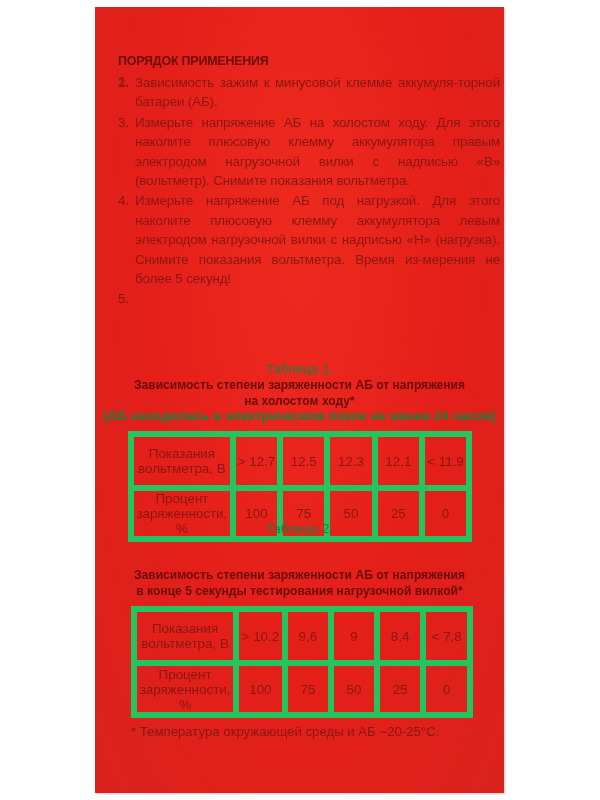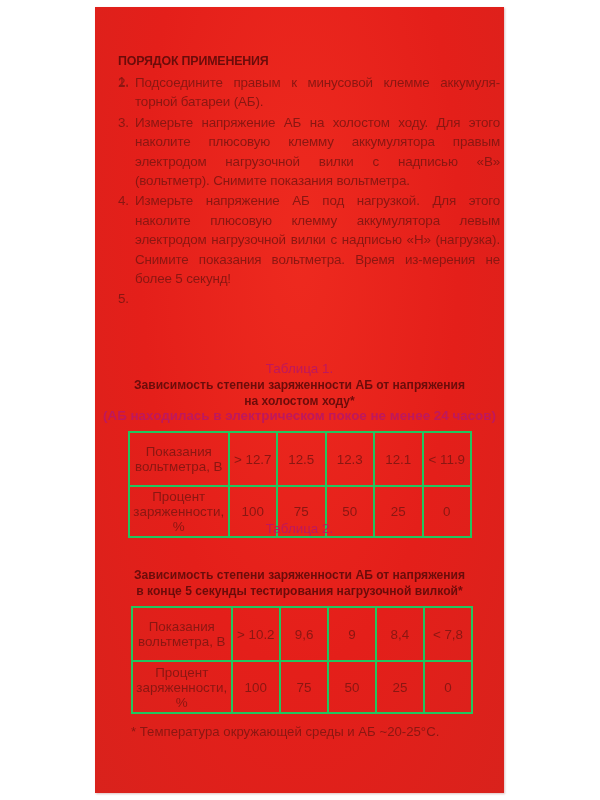--- a/index.html
+++ b/index.html
@@ -15,42 +15,42 @@
   }
   .heading {
     position: absolute; left: 118px; top: 53px;
     font-size: 13.5px; font-weight: bold; color: #6b0c0a; letter-spacing: -0.2px;
     transform: scaleX(0.92); transform-origin: left top;
   }
   .steps { position: absolute; left: 118px; top: 72px; width: 382px; margin: 0; padding: 0; list-style: none; }
   .step { position: relative; padding-left: 17px; color: #8a1712; font-size: 13.4px; line-height: 19.4px; text-align: justify; letter-spacing: -0.15px; }
   .step-num { position: absolute; left: 0; top: 0; }
   .step + .step { margin-top: 1px; }
-  .tcap { position: absolute; left: 95px; width: 409px; text-align: center; color: #be185d; font-size: 13.4px; }
+  .tcap { position: absolute; left: 95px; width: 409px; text-align: center; color: #15803d; font-size: 13.4px; }
   .tcap.bold { font-weight: bold; color: #6b0c0a; font-size: 13px; transform: scaleX(0.93); }
   table.grid {
     position: absolute; border-collapse: collapse; color: #8a1712; font-size: 13.4px;
   }
   table.grid td {
-    border: 2px solid #22c55e; text-align: center; vertical-align: middle; padding: 0; line-height: 15px;
+    border: 6px solid #22c55e; text-align: center; vertical-align: middle; padding: 0; line-height: 15px;
   }
   table.grid td.hdr { width: 98px; }
   table.grid td.val { width: 48px; }
   .footnote { position: absolute; left: 131px; top: 724px; color: #8a1712; font-size: 13.2px; }
 </style>
 </head>
 <body>
 
 <div class="panel"></div>
 
 <div class="heading">ПОРЯДОК ПРИМЕНЕНИЯ</div>
 
 <ol class="steps">
   <li class="step"><span class="step-num">1.</span></li>
-  <li class="step"><span class="step-num">2.</span><span>Подсоедините правым к минусовой клемме аккумуля-торной батареи (АБ).</span></li>
+  <li class="step"><span class="step-num">2.</span><span>Зависимость зажим к минусовой клемме аккумуля-торной батареи (АБ).</span></li>
   <li class="step"><span class="step-num">3.</span><span>Измерьте напряжение АБ на холостом ходу. Для этого наколите плюсовую клемму аккумулятора правым электродом нагрузочной вилки с надписью «В» (вольтметр). Снимите показания вольтметра.</span></li>
   <li class="step"><span class="step-num">4.</span><span>Измерьте напряжение АБ под нагрузкой. Для этого наколите плюсовую клемму аккумулятора левым электродом нагрузочной вилки с надписью «Н» (нагрузка). Снимите показания вольтметра. Время из-мерения не более 5 секунд!</span></li>
   <li class="step"><span class="step-num">5.</span></li>
 </ol>
 
 <div class="tcap" style="top:361px;">Таблица 1.</div>
 <div class="tcap bold" style="top:377px;">Зависимость степени заряженности АБ от напряжения</div>
 <div class="tcap bold" style="top:393px;">на холостом ходу*</div>
 <div class="tcap" style="top:408px;font-weight:bold;">(АБ находилась в электрическом покое не менее 24 часов)</div>
 

